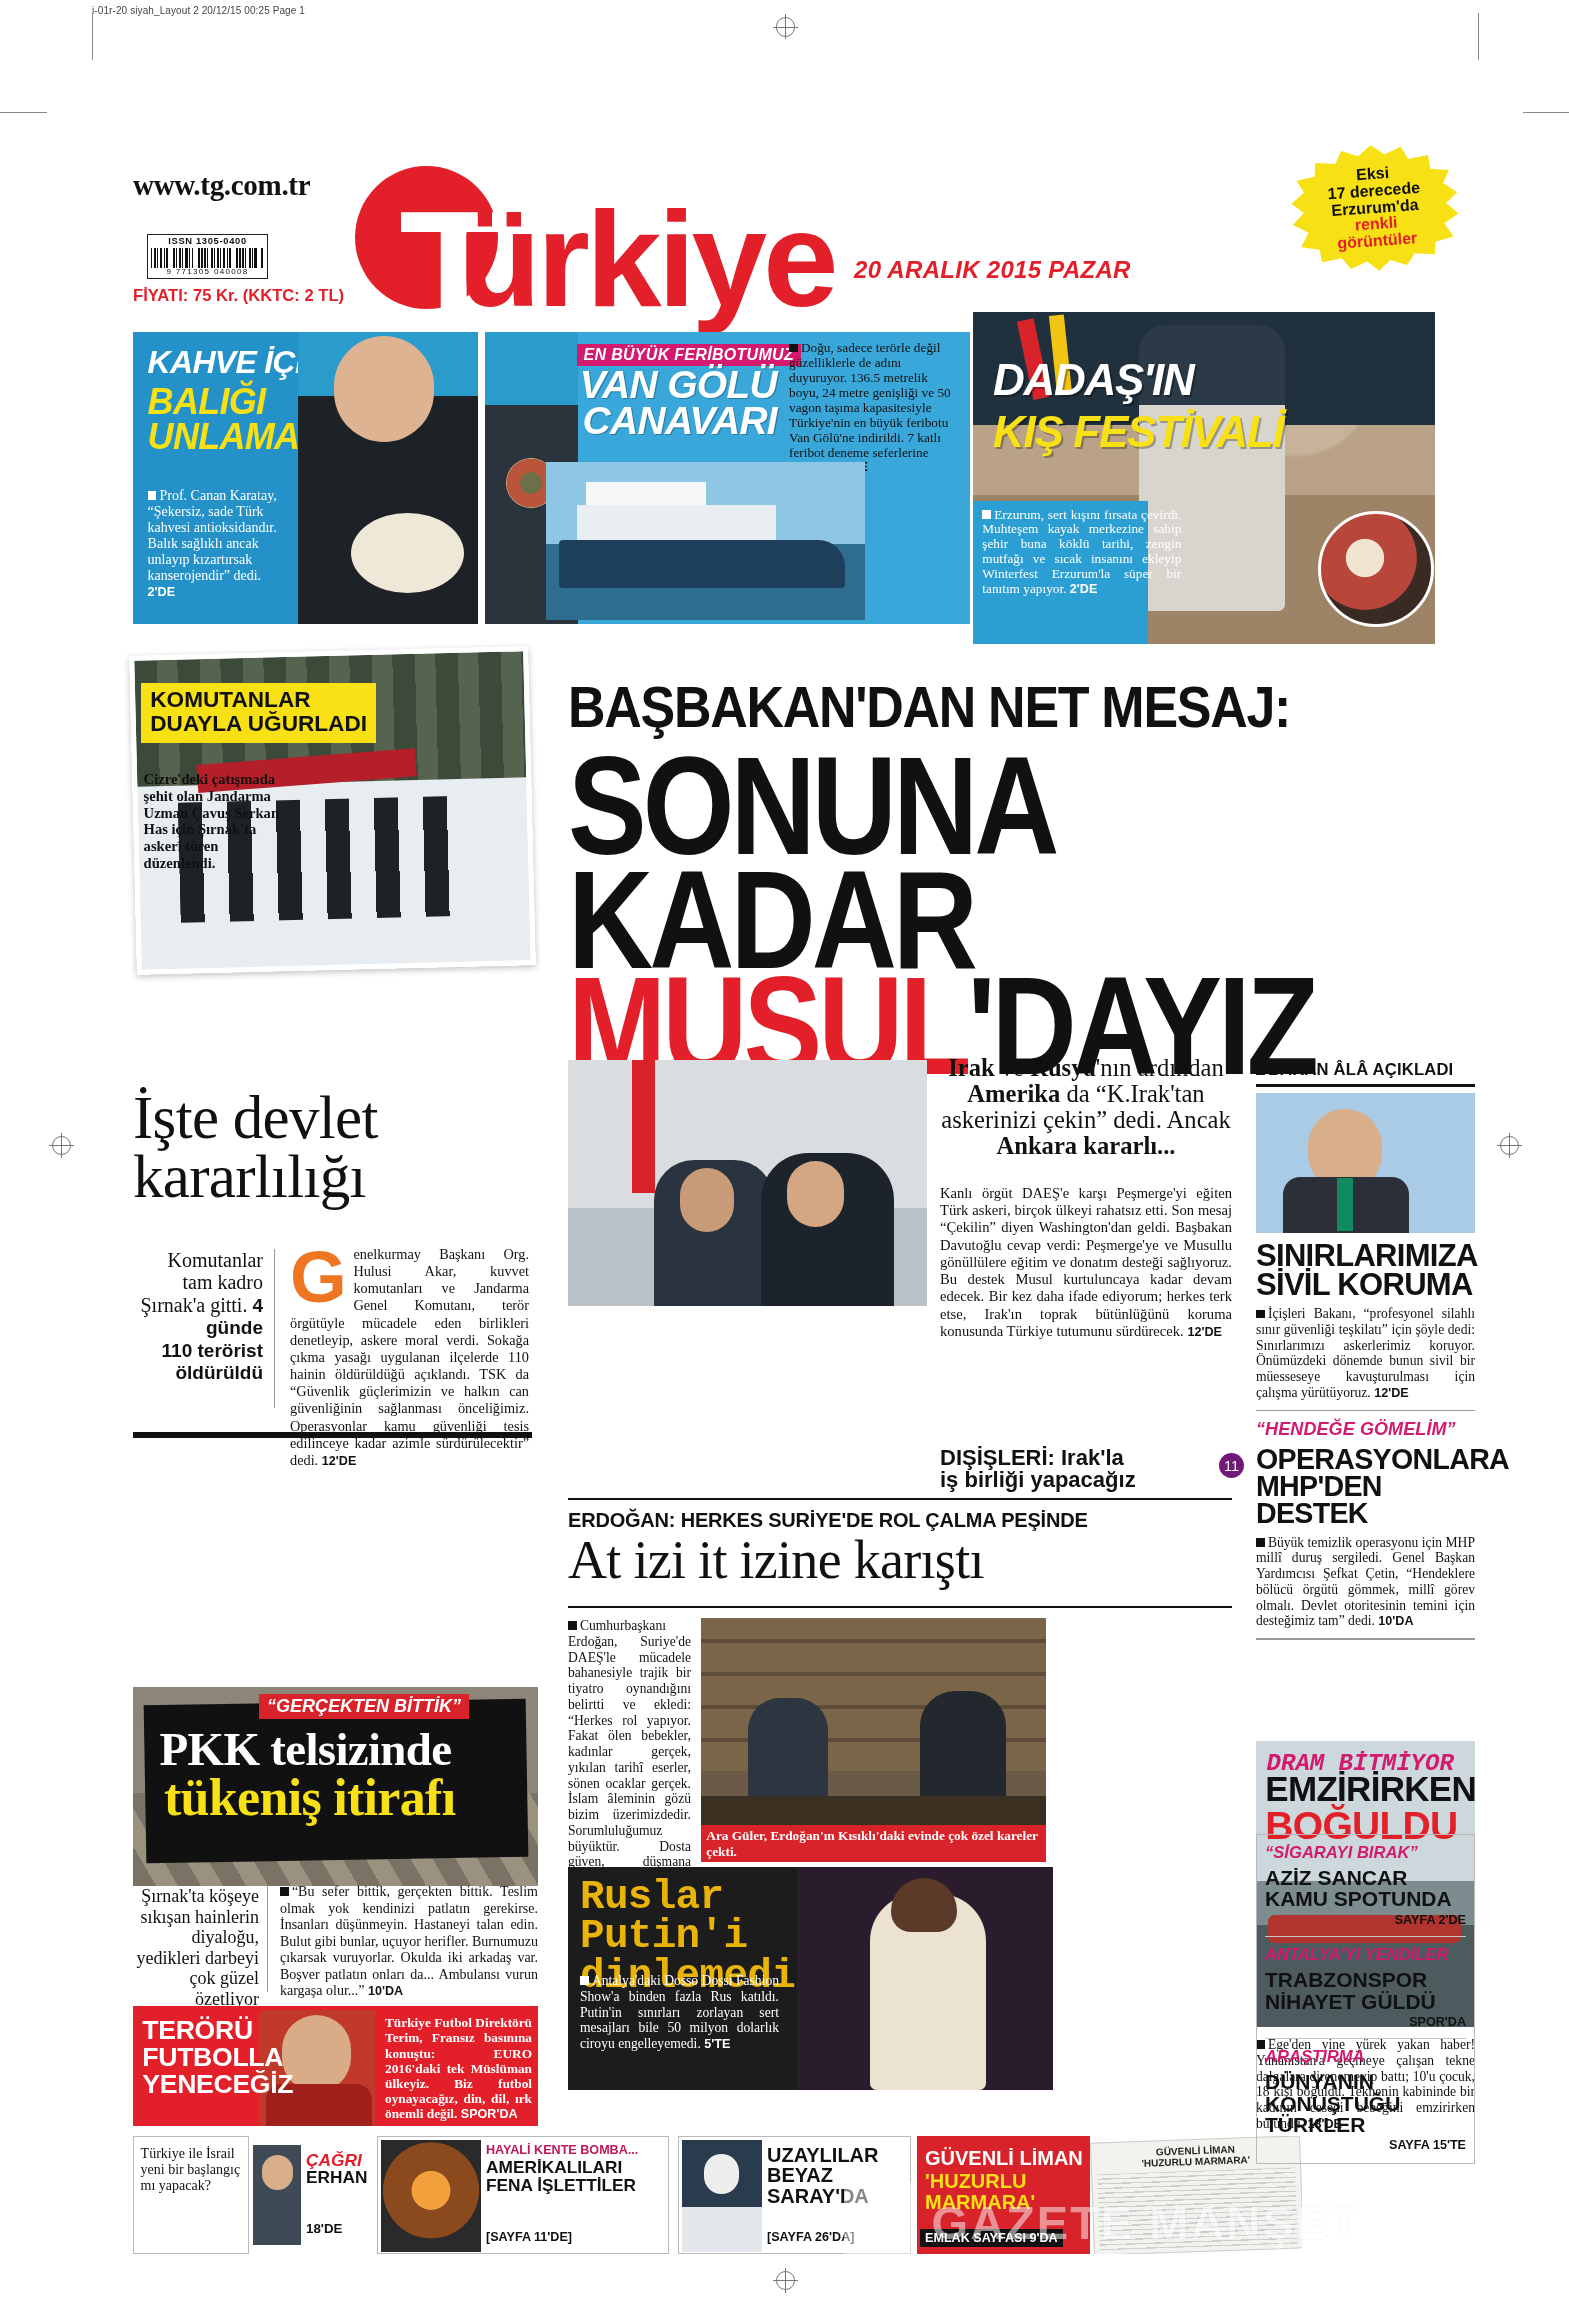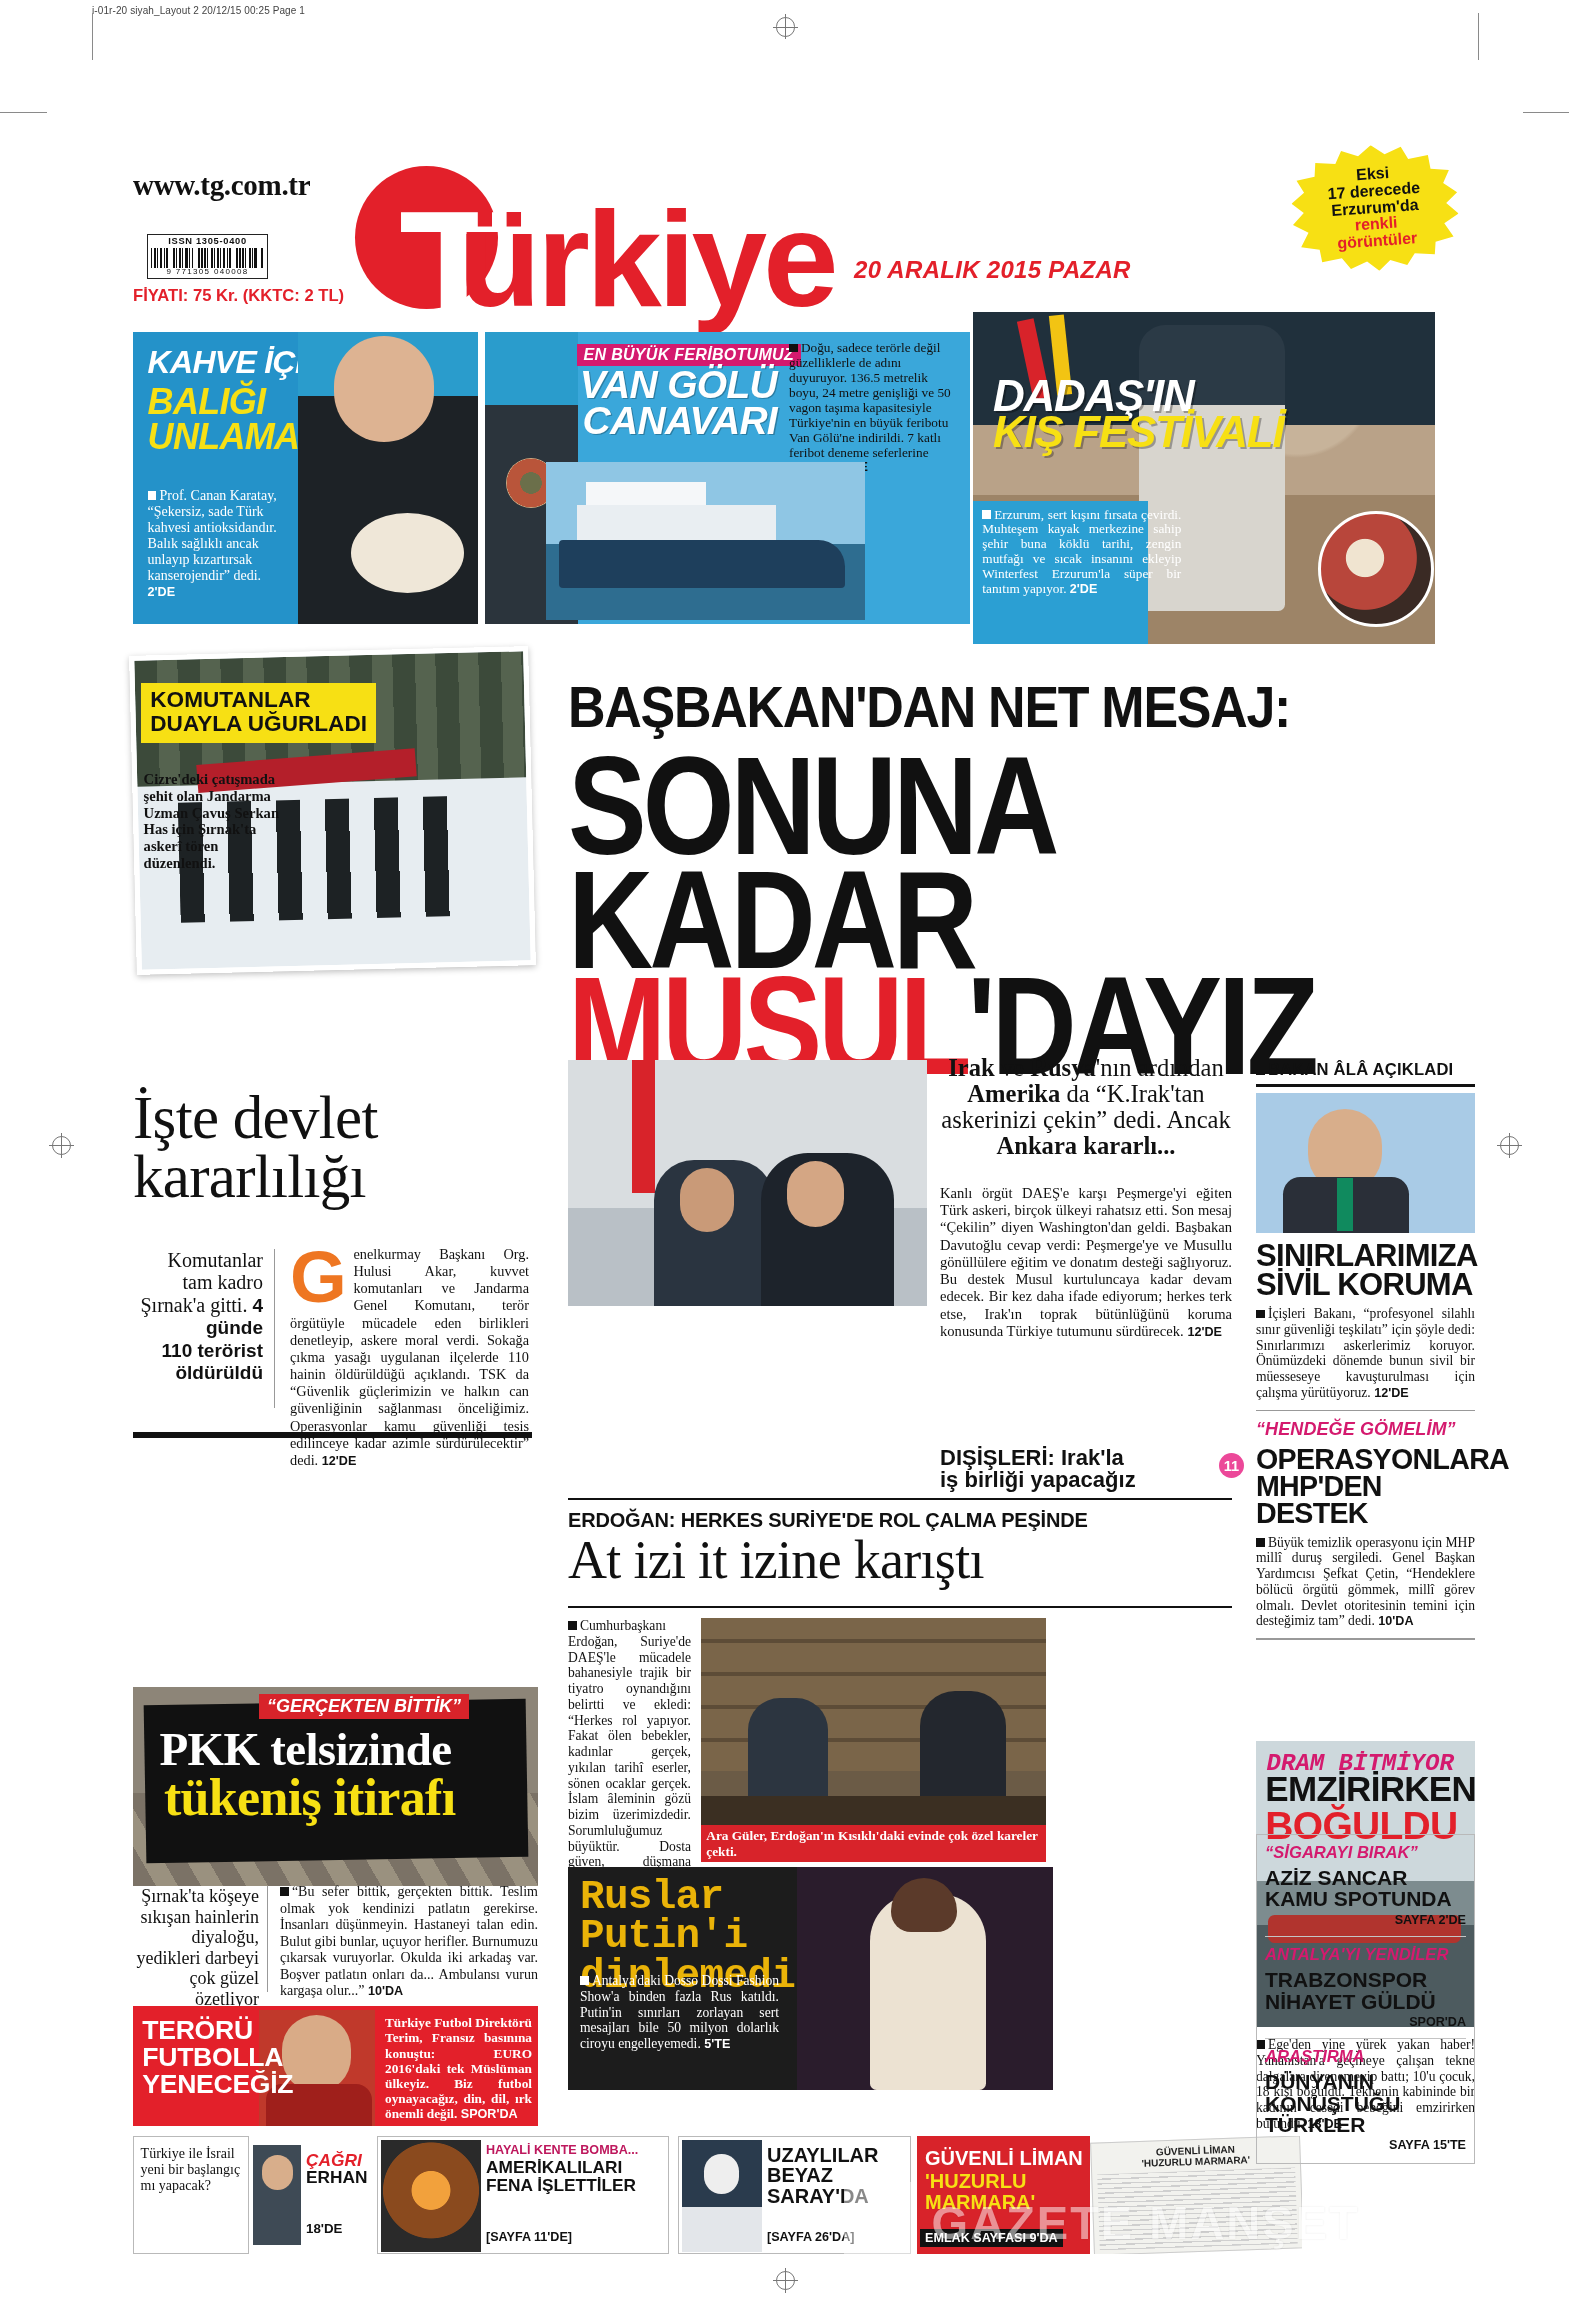--- a/index.html
+++ b/index.html
@@ -58,21 +58,21 @@
   .ferry-deck2{position:absolute;left:40px;top:20px;width:120px;height:25px;background:#f5f7f9;}
 
   .dadas{left:840px;top:0px;width:462px;height:332px;background:#2b9fd3;}
   .dadas-photo{position:absolute;left:0;top:0;width:462px;height:332px;background:
      radial-gradient(circle at 70% 20%, #c7b39a 0 18%, transparent 19%),
      linear-gradient(#b9a288 0 55%, #9d8467 55% 100%);}
   .dadas-dark{position:absolute;left:0;top:0;width:462px;height:113px;background:#20303c;}
   .dadas-flagR{position:absolute;left:52px;top:6.6px;width:17.3px;height:80px;background:#d8232a;transform:rotate(-12deg);}
   .dadas-flagY{position:absolute;left:80px;top:2.7px;width:14.6px;height:80px;background:#f2c413;transform:rotate(-6deg);}
   .dadas-rider{position:absolute;left:166px;top:13.3px;width:146px;height:286px;background:linear-gradient(#2b3a46 0 28%, #d8d5ce 28% 100%);border-radius:26.6px 26.6px 6.6px 6.6px;}
-  .dadas-h1{position:absolute;left:20px;top:48px;font-family:"Liberation Sans",sans-serif;font-weight:700;font-style:italic;font-size:44px;color:#fff;line-height:.9;letter-spacing:-1.3px;text-shadow:2px 2px 0 rgba(0,0,0,.3);margin-top:16px;}
+  .dadas-h1{position:absolute;left:20px;top:48px;font-family:"Liberation Sans",sans-serif;font-weight:700;font-style:italic;font-size:44px;color:#fff;line-height:.9;letter-spacing:-1.3px;text-shadow:2px 2px 0 rgba(0,0,0,.3);}
   .dadas-h2{position:absolute;left:20px;top:100px;font-family:"Liberation Sans",sans-serif;font-weight:700;font-style:italic;font-size:44px;color:#f7e014;line-height:.9;letter-spacing:-1.3px;text-shadow:2px 2px 0 rgba(0,0,0,.3);}
   .dadas-bodybox{position:absolute;left:0px;top:189px;width:175px;height:143px;background:#2b9fd3;}
   .dadas-body{position:absolute;left:9.3px;top:6.6px;width:199px;font-family:"Liberation Serif",serif;font-size:13.3px;line-height:1.12;color:#fff;text-align:justify;}
   .dadas-circ{position:absolute;left:345px;top:199px;width:110px;height:110px;border-radius:50%;border:3.3px solid #fff;background:radial-gradient(circle at 40% 40%, #f0e4d0 0 20%, #b8463b 21% 55%, #3a2a24 56% 100%);}
 
   
   .mainhead{position:absolute;left:568px;top:678px;width:877px;}
   .mh-kicker{font-family:"Liberation Sans",sans-serif;font-weight:700;font-size:52px;line-height:1;letter-spacing:-1.3px;color:#111;transform:scaleY(1.12);transform-origin:left top;}
   .mh-l1{font-family:"Liberation Sans",sans-serif;font-weight:700;font-size:118px;line-height:.82;letter-spacing:-4px;color:#111;margin-top:18.6px;transform:scaleY(1.18);transform-origin:left top;}
   .mh-l2{font-family:"Liberation Sans",sans-serif;font-weight:700;font-size:118px;line-height:.82;letter-spacing:-4px;margin-top:26.6px;transform:scaleY(1.18);transform-origin:left top;}
@@ -102,21 +102,21 @@
   .cc-photo{position:absolute;left:0;top:0;width:359px;height:246px;background:linear-gradient(#d9dde0 0 60%,#b9c0c6 60% 100%);overflow:hidden;}
   .cc-flag{position:absolute;left:64px;top:0;width:22.6px;height:133px;background:linear-gradient(#d8232a 0 100%);}
   .cc-p1{position:absolute;left:86px;top:100px;width:120px;height:153px;background:#2a3440;border-radius:40px 40px 0 0;}
   .cc-p2{position:absolute;left:193px;top:93px;width:133px;height:159px;background:#1d232b;border-radius:47px 47px 0 0;}
   .cc-face1{position:absolute;left:112px;top:108px;width:54px;height:64px;background:#c99a78;border-radius:28px;}
   .cc-face2{position:absolute;left:219px;top:101px;width:57px;height:66px;background:#d4a684;border-radius:29px;}
   .cc-lead{position:absolute;left:372px;top:-5.3px;width:292px;font-family:"Liberation Serif",serif;font-size:24.6px;line-height:1.06;text-align:center;color:#111;}
   .cc-lead b{font-weight:700;}
   .cc-body{position:absolute;left:372px;top:125px;width:292px;font-family:"Liberation Serif",serif;font-size:14.6px;line-height:1.18;text-align:justify;color:#111;}
   .cc-sub{position:absolute;left:372px;top:387px;width:266px;font-family:"Liberation Sans",sans-serif;font-weight:700;font-size:22px;line-height:1.02;color:#111;}
-  .cc-badge{position:absolute;left:651px;top:393px;width:25px;height:25px;border-radius:50%;background:#ec4899;color:#fff;font-family:"Liberation Sans",sans-serif;font-weight:700;font-size:14.6px;display:flex;align-items:center;justify-content:center;}
+  .cc-badge{position:absolute;left:651px;top:393px;width:25px;height:25px;border-radius:50%;background:#701a75;color:#fff;font-family:"Liberation Sans",sans-serif;font-weight:400;font-size:14.6px;display:flex;align-items:center;justify-content:center;}
   .cc-rule{position:absolute;left:0;top:438px;width:664px;height:2px;background:#111;}
 
   .erdo-kick{position:absolute;left:0;top:449px;font-family:"Liberation Sans",sans-serif;font-weight:700;font-size:20px;color:#111;letter-spacing:-0.2px;}
   .erdo-h{position:absolute;left:0;top:473px;font-family:"Liberation Serif",serif;font-size:54px;line-height:1;color:#111;letter-spacing:-0.7px;}
   .erdo-rule{position:absolute;left:0;top:546px;width:664px;height:2px;background:#111;}
   .erdo-body{position:absolute;left:0px;top:558px;width:123px;font-family:"Liberation Serif",serif;font-size:13.6px;line-height:1.16;text-align:justify;color:#111;}
   .erdo-photo{position:absolute;left:133px;top:558px;width:345px;height:226px;background:linear-gradient(#6b5b46 0 100%);overflow:hidden;}
   .ep-shelf{position:absolute;left:0;top:0;width:100%;height:153px;background:repeating-linear-gradient(0deg,#7a6549 0 29px,#5d4c37 29px 33px);}
   .ep-m1{position:absolute;left:47px;top:80px;width:80px;height:106px;background:#2c3540;border-radius:32px 32px 0 0;}
   .ep-m2{position:absolute;left:219px;top:73px;width:86px;height:120px;background:#23272e;border-radius:35px 35px 0 0;}

